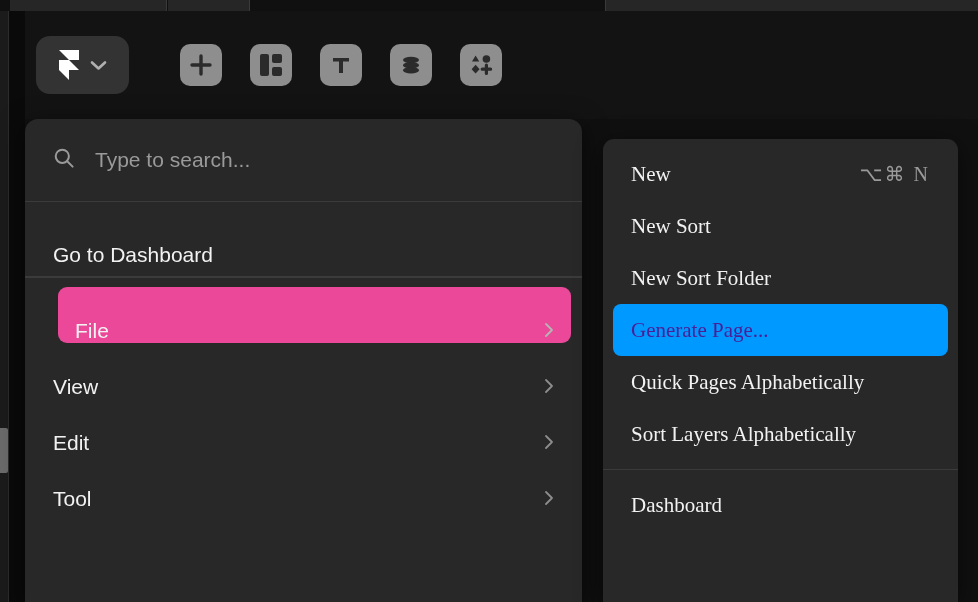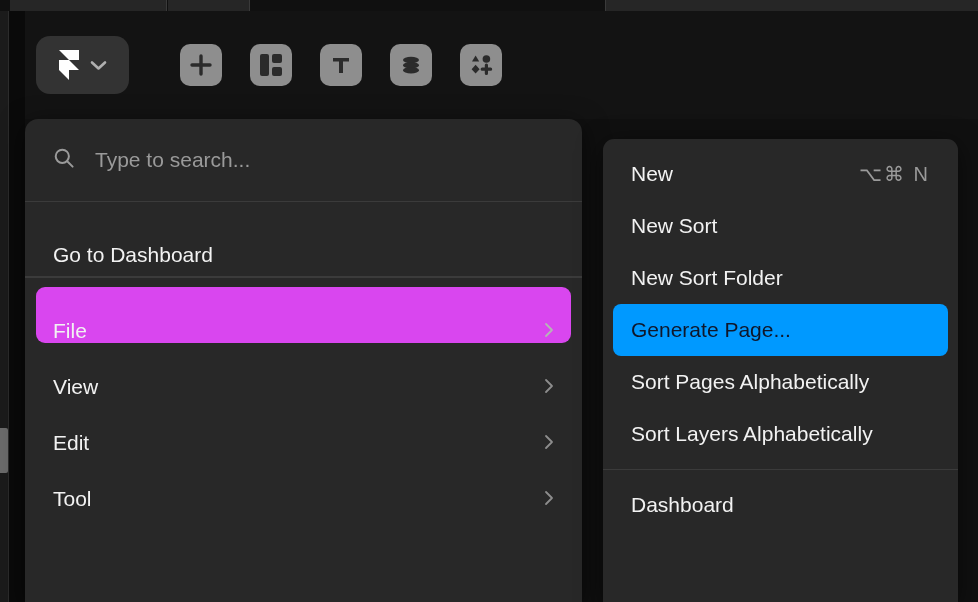--- a/index.html
+++ b/index.html
@@ -146,21 +146,21 @@
     height: 56px;
     display: flex;
     align-items: flex-end;
     padding: 0 17px;
     border-radius: 9px;
     color: #f2f2f2;
     font-size: 21px;
     cursor: default;
     box-sizing: border-box;
   }
-  .menu-item.active { background: #d946ef; }
+  .menu-item.active { background: #ec4899; margin-left: 22px; }
   .menu-item .label { flex: 1; white-space: nowrap; }
   .menu-item .shortcut {
     color: #9a9a9a;
     font-size: 20px;
     letter-spacing: 2px;
     padding-right: 2px;
   }
   .submenu-arrow { width: 10px; height: 16px; flex: none; }
 
   
@@ -168,40 +168,40 @@
     position: absolute;
     left: 603px;
     top: 139px;
     width: 355px;
     bottom: 0;
     background: #282828;
     border-radius: 11px 11px 0 0;
     box-shadow: 0 6px 26px rgba(0,0,0,.55);
     overflow: hidden;
   }
-  .submenu-section { padding: 9px 10px; }
+  .submenu-section { padding: 9px 10px; font-family: Liberation Serif, serif; }
   .submenu-item {
     height: 52px;
     display: flex;
     align-items: center;
     padding: 0 18px;
     border-radius: 8px;
     color: #f2f2f2;
     font-size: 21px;
     cursor: default;
     box-sizing: border-box;
   }
   .submenu-item .label { flex: 1; white-space: nowrap; }
   .submenu-item .shortcut {
     color: #9a9a9a;
     font-size: 20px;
     letter-spacing: 2px;
   }
   .submenu-item.highlighted { background: #0099ff; }
-  .submenu-item.highlighted .label { color: #0f172a; }
+  .submenu-item.highlighted .label { color: #4c1d95; }
 </style>
 </head>
 <body>
 
 <div id="app-backdrop">
   <div class="chrome-strip s1"></div>
   <div class="chrome-strip s2"></div>
   <div class="chrome-strip s3"></div>
   <div id="canvas-gutter"></div>
   <div id="left-rail-edge"></div>
@@ -362,21 +362,21 @@
       <span class="label">New Sort Folder</span>
       <span class="shortcut"></span>
     </div>
 
     <div class="submenu-item highlighted">
       <span class="label">Generate Page...</span>
       <span class="shortcut"></span>
     </div>
 
     <div class="submenu-item">
-      <span class="label">Sort Pages Alphabetically</span>
+      <span class="label">Quick Pages Alphabetically</span>
       <span class="shortcut"></span>
     </div>
 
     <div class="submenu-item">
       <span class="label">Sort Layers Alphabetically</span>
       <span class="shortcut"></span>
     </div>
 
   </div>
 

